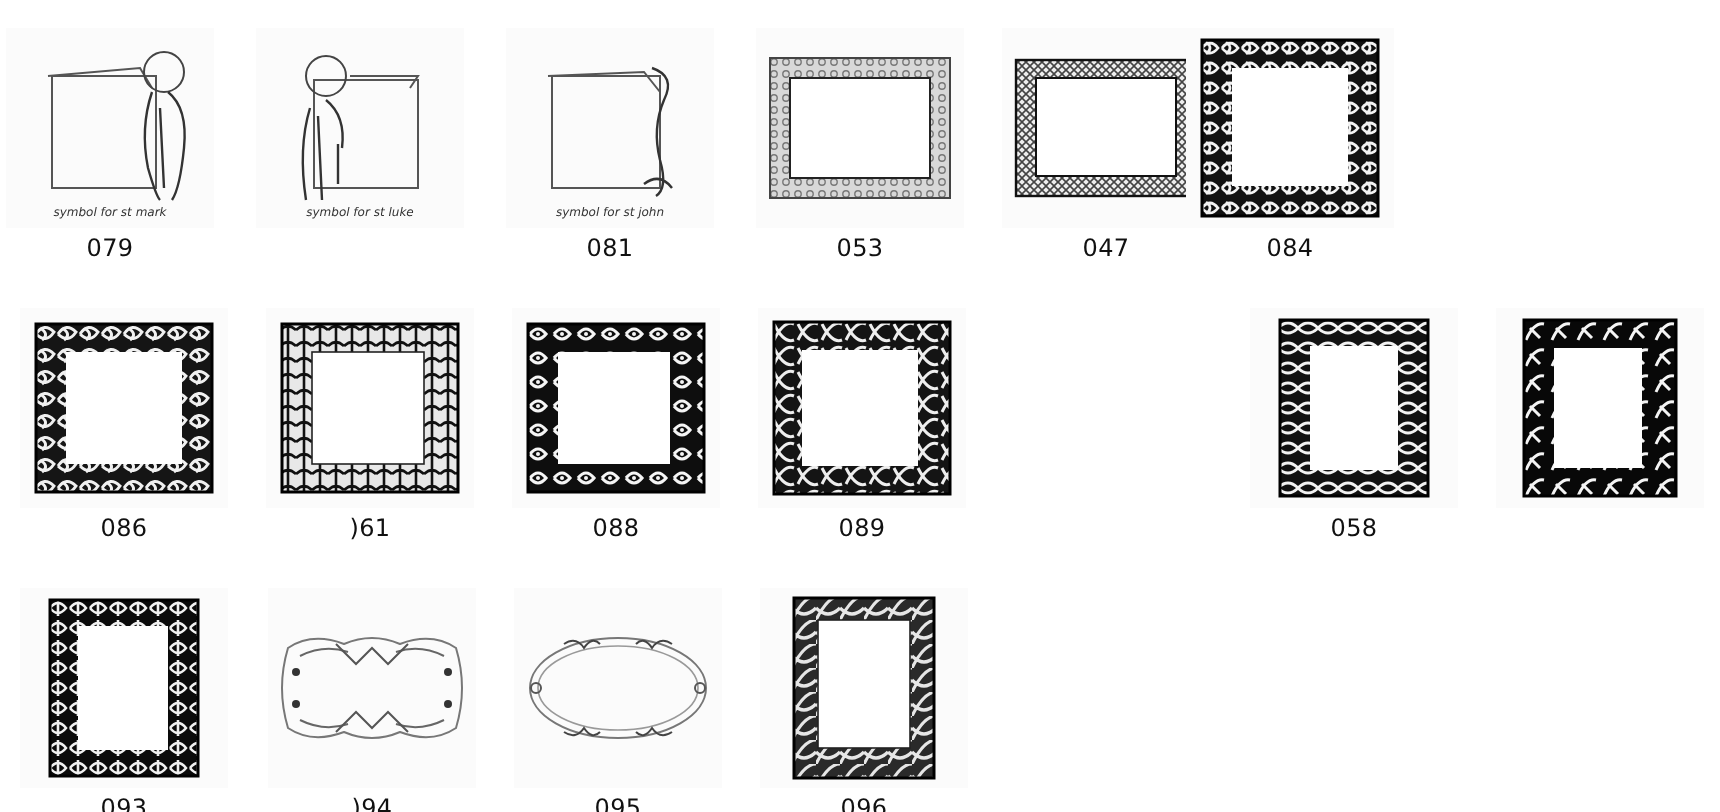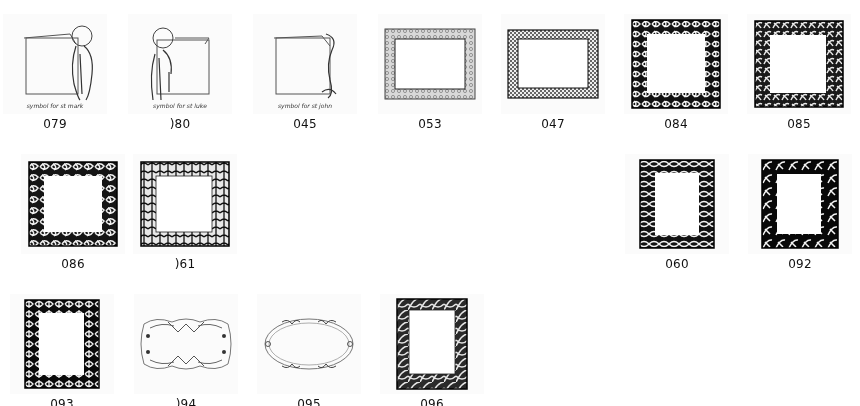--- a/index.html
+++ b/index.html
@@ -34,33 +34,32 @@
   <div class="cell" style="left:125px;top:0px;">
     <div class="thumb">
       <svg width="90" height="100" viewBox="0 0 90 100">
         <rect x="22" y="26" width="52" height="54" fill="none" stroke="#555" stroke-width="1"></rect>
         <path d="M40 24 L74 24 L70 30" fill="none" stroke="#555" stroke-width="1"></path>
         <circle cx="28" cy="24" r="10" fill="none" stroke="#444" stroke-width="1"></circle>
         <path d="M20 40 Q14 60 18 86 M28 36 Q38 44 36 60 M34 58 L34 78 M24 44 L26 86" fill="none" stroke="#333" stroke-width="1.2"></path>
         <text x="45" y="94" font-size="6" text-anchor="middle" fill="#333" font-style="italic">symbol for st luke</text>
       </svg>
     </div>
-    <div class="label">)80</div>
   </div>
 
   <div class="cell" style="left:250px;top:0px;">
     <div class="thumb">
       <svg width="90" height="100" viewBox="0 0 90 100">
         <rect x="16" y="24" width="54" height="56" fill="none" stroke="#555" stroke-width="1"></rect>
         <path d="M14 24 L62 22 L70 32" fill="none" stroke="#555" stroke-width="1"></path>
         <path d="M66 20 Q78 24 72 36 Q66 50 70 66 Q74 80 68 84 M62 78 Q70 72 76 80" fill="none" stroke="#333" stroke-width="1.2"></path>
         <text x="45" y="94" font-size="6" text-anchor="middle" fill="#333" font-style="italic">symbol for st john</text>
       </svg>
     </div>
-    <div class="label">045</div>
+    <div class="label">081</div>
   </div>
 
   <div class="cell" style="left:375px;top:0px;">
     <div class="thumb">
       <svg width="92" height="72" viewBox="0 0 92 72">
         <defs>
           <pattern id="p82" width="6" height="6" patternUnits="userSpaceOnUse">
             <rect width="6" height="6" fill="#d8d8d8"></rect>
             <circle cx="3" cy="3" r="1.6" fill="none" stroke="#777" stroke-width="0.7"></circle>
           </pattern>
@@ -81,53 +80,38 @@
             <path d="M0 0 L4 4 M4 0 L0 4" stroke="#444" stroke-width="0.8"></path>
           </pattern>
         </defs>
         <rect x="1" y="1" width="90" height="68" fill="url(#p83)" stroke="#111" stroke-width="1.2"></rect>
         <rect x="11" y="10" width="70" height="49" fill="#fff" stroke="#111" stroke-width="1"></rect>
       </svg>
     </div>
     <div class="label">047</div>
   </div>
 
-  <div class="cell" style="left:621px;top:0px;">
+  <div class="cell" style="left:590px;top:0px;">
     <div class="thumb">
       <svg width="90" height="90" viewBox="0 0 90 90">
         <defs>
           <pattern id="p84" width="10" height="10" patternUnits="userSpaceOnUse">
             <rect width="10" height="10" fill="#111"></rect>
             <path d="M1 5 Q5 0 9 5 Q5 10 1 5 M3 2 Q7 5 3 8" fill="none" stroke="#f2f2f2" stroke-width="1.4"></path>
           </pattern>
         </defs>
         <rect x="1" y="1" width="88" height="88" fill="url(#p84)" stroke="#000" stroke-width="1.5"></rect>
         <rect x="16" y="15" width="58" height="59" fill="#fff"></rect>
       </svg>
     </div>
     <div class="label">084</div>
   </div>
 
-  <div class="cell" style="left:744px;top:0px;">
-    <div class="thumb">
-      <svg width="90" height="88" viewBox="0 0 90 88">
-        <defs>
-          <pattern id="p85" width="9" height="9" patternUnits="userSpaceOnUse">
-            <rect width="9" height="9" fill="#1a1a1a"></rect>
-            <path d="M1 8 Q4 1 8 3 M2 3 Q6 6 7 8" fill="none" stroke="#eaeaea" stroke-width="1.5"></path>
-          </pattern>
-        </defs>
-        <rect x="1" y="1" width="88" height="86" fill="url(#p85)" stroke="#000" stroke-width="1.5"></rect>
-        <rect x="16" y="15" width="56" height="58" fill="#fff"></rect>
-      </svg>
-    </div>
-    <div class="label">085</div>
-  </div>
-
-  <div class="cell" style="left:18px;top:140px;">
+
+  <div class="cell" style="left:7px;top:140px;">
     <div class="thumb">
       <svg width="90" height="86" viewBox="0 0 90 86">
         <defs>
           <pattern id="p86" width="11" height="11" patternUnits="userSpaceOnUse">
             <rect width="11" height="11" fill="#151515"></rect>
             <path d="M1 6 Q5 0 10 5 Q6 11 1 6 M3 3 Q8 6 4 9" fill="none" stroke="#f0f0f0" stroke-width="1.5"></path>
           </pattern>
         </defs>
         <rect x="1" y="1" width="88" height="84" fill="url(#p86)" stroke="#000" stroke-width="1.5"></rect>
         <rect x="16" y="15" width="58" height="56" fill="#fff"></rect>
@@ -145,53 +129,83 @@
             <path d="M0 4 Q4 0 8 4 M4 0 L4 8" fill="none" stroke="#111" stroke-width="1.3"></path>
           </pattern>
         </defs>
         <rect x="1" y="1" width="88" height="84" fill="url(#p87)" stroke="#000" stroke-width="1.5"></rect>
         <rect x="16" y="15" width="56" height="56" fill="#fff" stroke="#222" stroke-width="0.8"></rect>
       </svg>
     </div>
     <div class="label">)61</div>
   </div>
 
-
+  <div class="cell" style="left:253px;top:140px;">
+    <div class="thumb">
+      <svg width="90" height="86" viewBox="0 0 90 86">
+        <defs>
+          <pattern id="p88" width="12" height="12" patternUnits="userSpaceOnUse">
+            <rect width="12" height="12" fill="#0e0e0e"></rect>
+            <path d="M2 6 Q6 1 10 6 Q6 11 2 6" fill="none" stroke="#f5f5f5" stroke-width="1.6"></path>
+            <circle cx="6" cy="6" r="1" fill="#f5f5f5"></circle>
+          </pattern>
+        </defs>
+        <rect x="1" y="1" width="88" height="84" fill="url(#p88)" stroke="#000" stroke-width="1.5"></rect>
+        <rect x="16" y="15" width="56" height="56" fill="#fff"></rect>
+      </svg>
+    </div>
+    <div class="label">088</div>
+  </div>
+
+  <div class="cell" style="left:376px;top:140px;">
+    <div class="thumb">
+      <svg width="90" height="88" viewBox="0 0 90 88">
+        <defs>
+          <pattern id="p89" width="12" height="12" patternUnits="userSpaceOnUse">
+            <rect width="12" height="12" fill="#141414"></rect>
+            <path d="M1 10 Q6 0 11 2 M1 2 Q6 12 11 10" fill="none" stroke="#eeeeee" stroke-width="1.5"></path>
+          </pattern>
+        </defs>
+        <rect x="1" y="1" width="88" height="86" fill="url(#p89)" stroke="#000" stroke-width="1.5"></rect>
+        <rect x="15" y="15" width="58" height="58" fill="#fff"></rect>
+      </svg>
+    </div>
+    <div class="label">089</div>
+  </div>
 
 
   <div class="cell" style="left:622px;top:140px;">
     <div class="thumb">
       <svg width="76" height="90" viewBox="0 0 76 90">
         <defs>
           <pattern id="p91" width="10" height="10" patternUnits="userSpaceOnUse">
             <rect width="10" height="10" fill="#111"></rect>
             <path d="M0 5 Q5 0 10 5 Q5 10 0 5" fill="none" stroke="#f2f2f2" stroke-width="1.4"></path>
           </pattern>
         </defs>
         <rect x="1" y="1" width="74" height="88" fill="url(#p91)" stroke="#000" stroke-width="1.5"></rect>
         <rect x="16" y="14" width="44" height="62" fill="#fff"></rect>
       </svg>
     </div>
-    <div class="label">060</div>
+    <div class="label">058</div>
   </div>
 
   <div class="cell" style="left:745px;top:140px;">
     <div class="thumb">
       <svg width="78" height="90" viewBox="0 0 78 90">
         <defs>
           <pattern id="p92" width="13" height="13" patternUnits="userSpaceOnUse">
             <rect width="13" height="13" fill="#080808"></rect>
             <path d="M2 11 Q6 2 11 3 M4 5 L9 10" fill="none" stroke="#f4f4f4" stroke-width="1.5"></path>
           </pattern>
         </defs>
         <rect x="1" y="1" width="76" height="88" fill="url(#p92)" stroke="#000" stroke-width="1.5"></rect>
         <rect x="16" y="15" width="44" height="60" fill="#fff"></rect>
       </svg>
     </div>
-    <div class="label">092</div>
   </div>
 
   <div class="cell" style="left:7px;top:280px;">
     <div class="thumb">
       <svg width="76" height="90" viewBox="0 0 76 90">
         <defs>
           <pattern id="p93" width="10" height="10" patternUnits="userSpaceOnUse">
             <rect width="10" height="10" fill="#0a0a0a"></rect>
             <path d="M1 5 Q5 0 9 5 Q5 10 1 5 M5 1 L5 9" fill="none" stroke="#f0f0f0" stroke-width="1.3"></path>
           </pattern>

